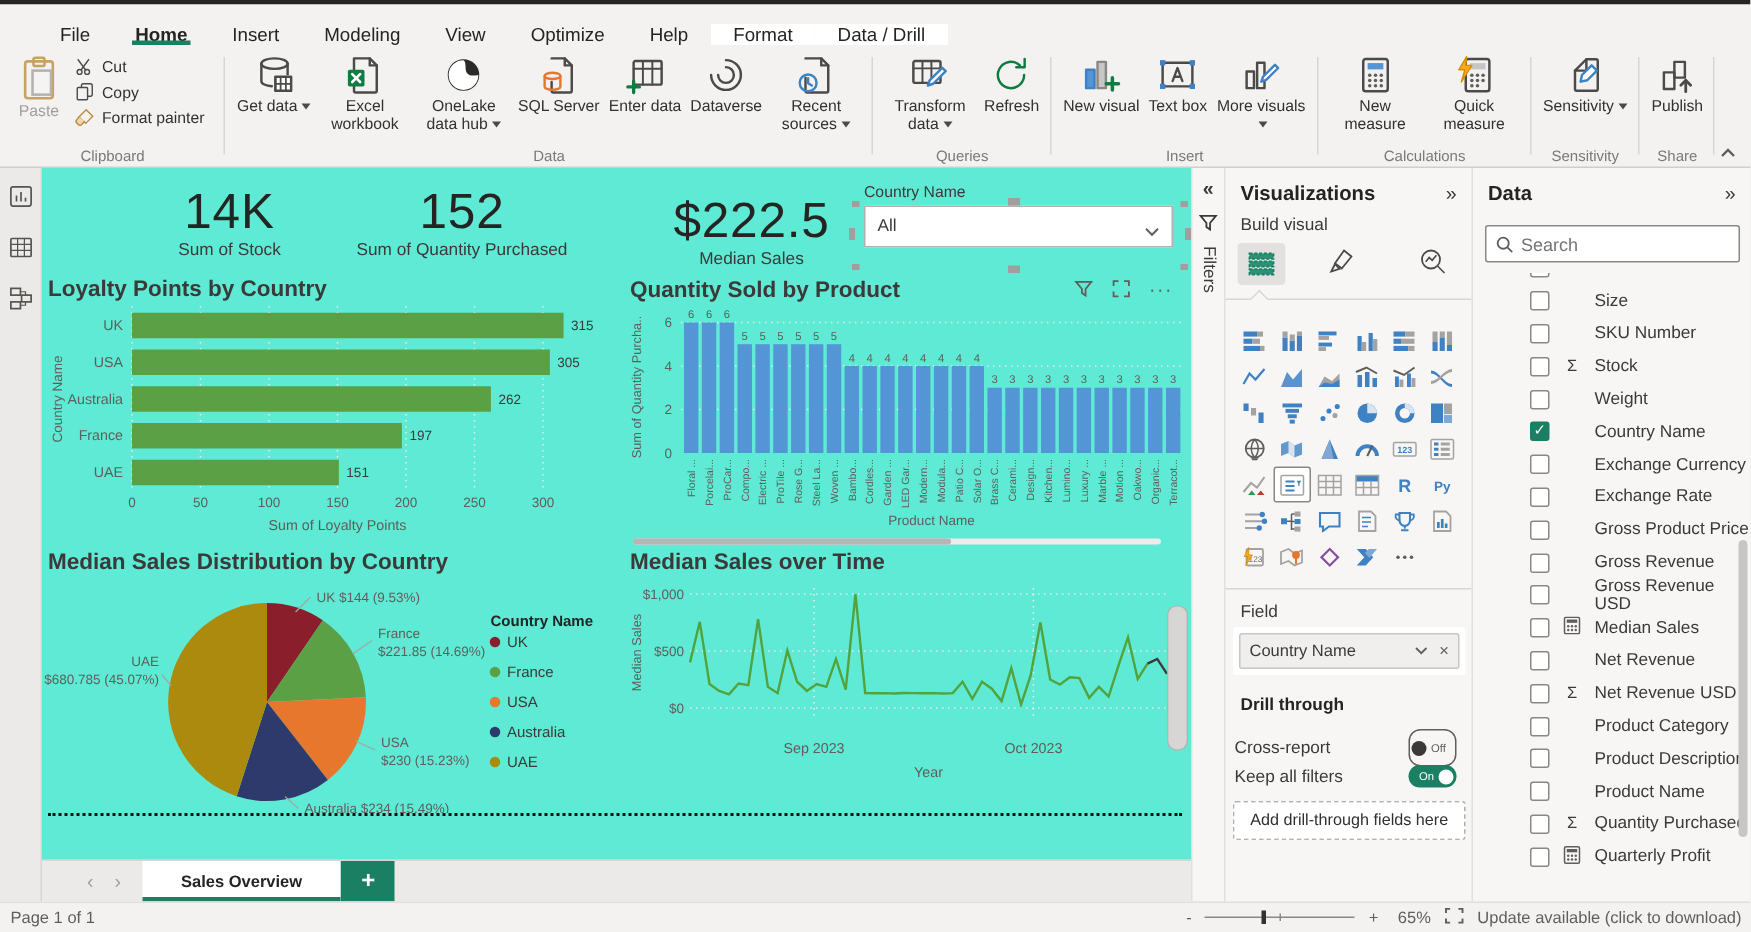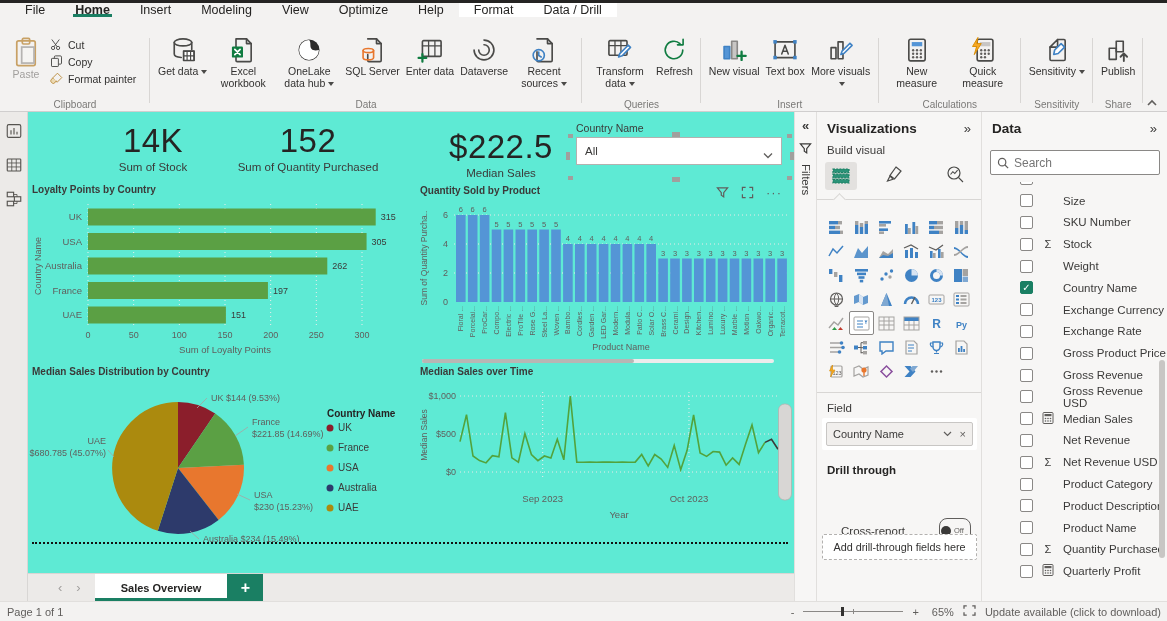--- a/index.html
+++ b/index.html
@@ -6,21 +6,21 @@
     --accent:#1a7f63; --ink:#323130; --muted:#605e5c; --border:#d8d6d4;
     --panel:#f7f6f5; --chrome:#f3f2f1;
   }
   *{box-sizing:border-box; margin:0; padding:0;}
   html,body{width:1167px;height:621px;overflow:hidden;}
   body{font-family:"Liberation Sans","DejaVu Sans",sans-serif;color:var(--ink);background:var(--chrome);}
   .app{position:relative;width:1167px;height:621px;}
   .titlebar{position:absolute;top:0;left:0;right:0;height:3px;background:#252423;}
 
   
-  .ribbon-tabs{position:absolute;top:3px;left:0;right:0;height:27px;background:var(--chrome);display:flex;align-items:flex-start;padding-left:10px;}
+  .ribbon-tabs{position:absolute;top:3px;left:0;right:0;height:27px;background:var(--chrome);display:flex;align-items:flex-end;padding-left:25px;}
   .rtab{position:relative;display:flex;align-items:center;padding:0 15px;font-size:12.5px;color:#252423;cursor:default;}
   .rtab.active{font-weight:bold;}
   .rtab.active::after{content:'';position:absolute;left:13px;right:13px;bottom:0;height:3px;background:var(--accent);}
   .rtab.contextual{background:#fff;}
 
   
   .ribbon{position:absolute;top:30px;left:0;right:0;height:82px;background:var(--chrome);border-bottom:1px solid #d0cece;display:flex;align-items:stretch;}
   .rgroup{position:relative;display:flex;align-items:flex-start;padding:4px 5px 15px 5px;}
   .rgroup::after{content:'';position:absolute;right:0;top:8px;bottom:8px;width:1px;background:var(--border);}
   .rgroup-label{position:absolute;bottom:1px;left:0;right:0;text-align:center;font-size:10px;color:#7a7977;}
@@ -42,21 +42,21 @@
   .left-rail{width:28px;background:#eceae8;border-right:1px solid var(--border);display:flex;flex-direction:column;align-items:center;padding-top:10px;gap:16px;}
   .left-rail .vicon{width:18px;height:18px;}
   .left-rail svg{width:100%;height:100%;fill:none;stroke:#55534f;stroke-width:1.5;}
   .canvas-col{flex:1;display:flex;flex-direction:column;min-width:0;}
   .canvas{position:relative;flex:1;background:#5eead4;overflow:hidden;}
 
   
   .kpi{position:absolute;text-align:center;}
   .kpi-value{font-size:33px;color:#252423;letter-spacing:.5px;}
   .kpi-label{font-size:11.5px;color:#3b3a39;margin-top:1px;}
-  .chart-title{position:absolute;font-size:10px;font-weight:bold;color:#3b3a39;}
+  .chart-title{position:absolute;font-size:15px;font-weight:bold;color:#3b3a39;}
   .slicer{position:absolute;left:542px;top:8px;width:220px;height:60px;}
   .slicer-title{font-size:10.5px;color:#3b3a39;margin:2px 0 3px 6px;}
   .slicer-box{position:relative;margin-left:6px;width:206px;height:28px;border:1px solid #b3b1af;background:#fff;display:flex;align-items:center;padding:0 8px;font-size:11.5px;color:#3b3a39;}
   .slicer-box .dd{position:absolute;right:8px;top:11px;}
   .handle{position:absolute;width:8px;height:5px;background:#a19f9d;}
   .hover-icons{position:absolute;display:flex;gap:12px;align-items:center;color:#605e5c;}
   .hover-icons svg{width:13px;height:13px;fill:none;stroke:#605e5c;stroke-width:1.3;}
   .dots{font-size:13px;color:#605e5c;letter-spacing:1px;line-height:8px;}
   .page-dotted{position:absolute;left:4px;width:756px;border-top:2px dotted #111;}
   .scrollbar-h{position:absolute;height:4px;background:#ececec;border-radius:2px;}
@@ -89,21 +89,21 @@
   .notch{position:absolute;left:18px;width:9px;height:9px;background:var(--panel);border-left:1px solid var(--border);border-top:1px solid var(--border);transform:rotate(45deg);}
   .gallery{position:absolute;left:7px;top:103px;width:152px;display:flex;flex-wrap:wrap;}
   .gcell{width:25px;height:24px;display:flex;align-items:center;justify-content:center;border:1px solid transparent;border-radius:2px;}
   .gcell.sel{border-color:#8a8886;background:#fff;}
   .gcell svg{width:17px;height:15px;}
   .field-label{position:absolute;left:10px;top:290px;color:#3b3a39;}
   .field-well{position:absolute;left:5px;top:306px;width:155px;height:32px;background:#fff;border-radius:2px;padding:4px;}
   .field-pill{height:24px;background:#f1efed;border:1px solid #c8c6c4;border-radius:2px;display:flex;align-items:center;padding:0 6px;font-size:11px;color:#3b3a39;}
   .field-pill .fx{margin-left:auto;display:flex;align-items:center;gap:8px;color:#605e5c;}
   .drill-title{position:absolute;left:10px;top:352px;font-weight:bold;color:#252423;}
-  .drill-row{position:absolute;left:24px;right:10px;display:flex;align-items:center;justify-content:space-between;color:#3b3a39;margin-top:32px;}
+  .drill-row{position:absolute;left:6px;right:10px;display:flex;align-items:center;justify-content:space-between;color:#3b3a39;}
   .tog-off{width:32px;height:25px;border:1px solid #605e5c;border-radius:8px;display:flex;align-items:center;padding:1px;font-size:7.5px;color:#605e5c;}
   .tog-off .knob{width:10px;height:10px;border-radius:50%;background:#3b3a39;margin-right:3px;}
   .tog-on{width:32px;height:15px;background:var(--accent);border-radius:8px;display:flex;align-items:center;justify-content:flex-end;padding:1px 2px;font-size:7.5px;color:#fff;}
   .tog-on .lbl{margin-right:3px;}
   .tog-on .knob{width:10px;height:10px;border-radius:50%;background:#fff;}
   .drill-drop{position:absolute;left:5px;top:422px;width:155px;height:26px;background:#fff;border:1px dashed #b3b1af;border-radius:2px;display:flex;align-items:center;justify-content:center;font-size:10.8px;color:#323130;}
 
   
   .data-panel{position:relative;width:186px;background:var(--panel);border-left:1px solid #e1dfdd;}
   .search-box{position:absolute;left:8px;top:38px;width:170px;height:25px;background:#fff;border:1px solid #8a8886;border-radius:2px;display:flex;align-items:center;padding:0 6px;gap:5px;}

